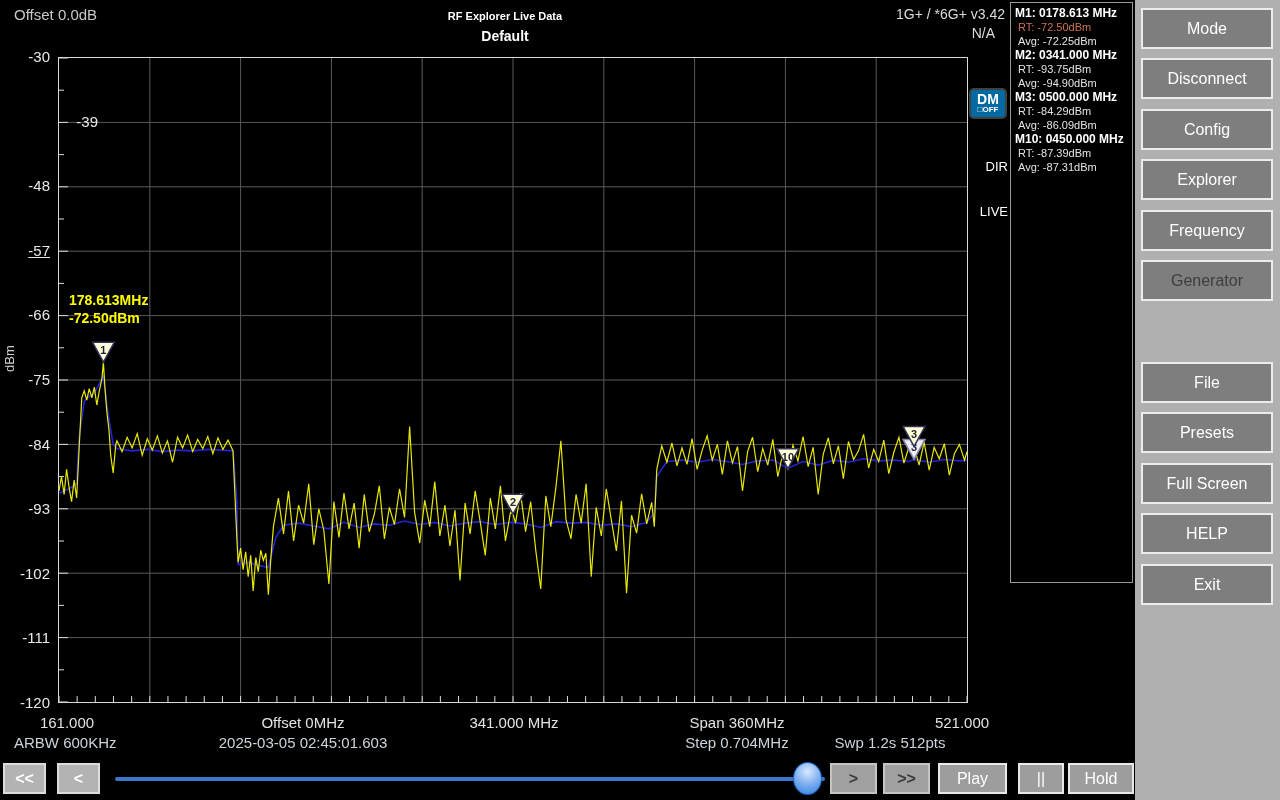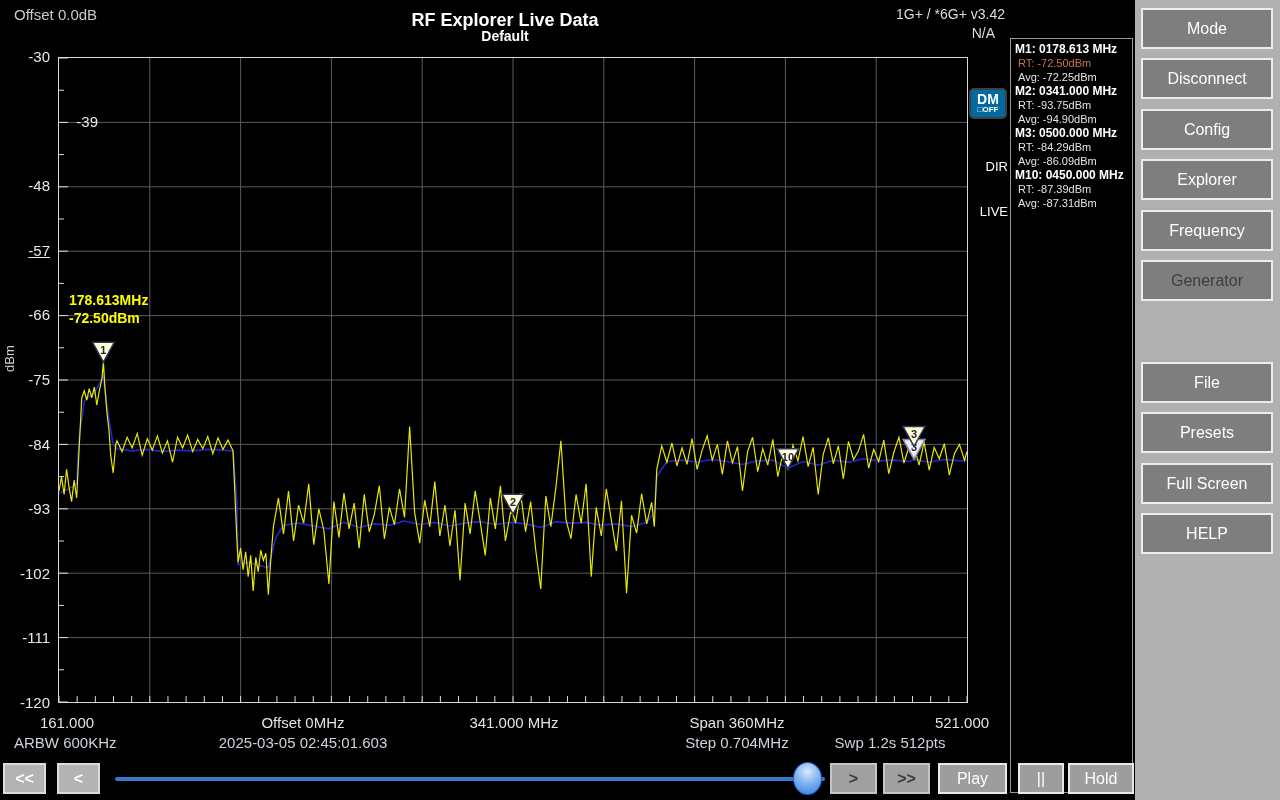--- a/index.html
+++ b/index.html
@@ -3,21 +3,21 @@
 <meta charset="utf-8">
 <style>
   * { margin:0; padding:0; box-sizing:border-box; }
   html,body { width:1280px; height:800px; background:#000; overflow:hidden;
               font-family:"Liberation Sans", sans-serif; }
   .app { position:relative; width:1280px; height:800px; background:#000; }
 
   
   .hdr-offset { position:absolute; left:14px; top:6px; color:#c9c9c9; font-size:15px; }
   .hdr-title  { position:absolute; left:305px; top:10px; width:400px; text-align:center;
-                color:#fff; font-size:18px; font-weight:bold; }
+                color:#fff; font-size:11px; font-weight:bold; }
   .hdr-sub    { position:absolute; left:305px; top:28px; width:400px; text-align:center;
                 color:#fff; font-size:14px; font-weight:bold; }
   .hdr-dev    { position:absolute; left:855px; top:6px; width:150px; text-align:right;
                 color:#dcdcdc; font-size:14px; }
   .hdr-na     { position:absolute; left:855px; top:25px; width:140px; text-align:right;
                 color:#dcdcdc; font-size:14px; }
 
   
   .plot { position:absolute; left:58px; top:57px; width:910px; height:646px;
           border:1px solid #d9d9d9; background:#000; }
@@ -36,22 +36,22 @@
               background:#0369a1; border:2px solid #404040; border-radius:5px;
               color:#fff; text-align:center; line-height:1; padding-top:2px; }
   .dm-badge .l1 { font-size:14px; font-weight:bold; display:block; letter-spacing:0px; }
   .dm-badge .l2 { font-size:8px; font-weight:bold; display:block; }
   .lbl-dir  { position:absolute; left:978px; top:159px; width:30px; text-align:right;
               color:#fff; font-size:13px; }
   .lbl-live { position:absolute; left:972px; top:204px; width:36px; text-align:right;
               color:#fff; font-size:13px; }
 
   
-  .mpanel { position:absolute; left:1010px; top:2px; width:123px; height:755px;
-            background:#000; border:1px solid #9a9a9a; padding:3px 4px;margin-top:36px; }
+  .mpanel { position:absolute; left:1010px; top:2px; width:123px; height:581px;
+            background:#000; border:1px solid #9a9a9a; padding:3px 4px; }
   .mpanel .mtitle { color:#fff; font-size:12px; font-weight:bold; line-height:14px; white-space:nowrap; }
   .mpanel .mline  { color:#e4e4e4; font-size:11px; line-height:14px; padding-left:3px; white-space:nowrap; }
   .mpanel .rt-hot { color:#cc7150; }
 
   
   .sidebar { position:absolute; left:1135px; top:0; width:145px; height:800px; background:#b0b0b0; }
   .side-btn { position:absolute; left:6px; width:132px; height:41px;
               background:#7e7e7e; border:2px solid #ececec; color:#fff; font-size:16px;
               display:flex; align-items:center; justify-content:center; cursor:pointer; }
   .side-btn.disabled { color:#3d3d3d; }
@@ -255,20 +255,21 @@
     <div class="side-btn" style="top:8px">Mode</div>
     <div class="side-btn" style="top:58px">Disconnect</div>
     <div class="side-btn" style="top:109px">Config</div>
     <div class="side-btn" style="top:159px">Explorer</div>
     <div class="side-btn" style="top:210px">Frequency</div>
     <div class="side-btn disabled" style="top:260px">Generator</div>
     <div class="side-btn" style="top:362px">File</div>
     <div class="side-btn" style="top:412px">Presets</div>
     <div class="side-btn" style="top:463px">Full Screen</div>
     <div class="side-btn" style="top:513px">HELP</div>
+    <div class="side-btn" style="top:564px">Exit</div>
   </div>
 
   <div class="f-row1 ctr" style="left:67px">161.000</div>
   <div class="f-row1 ctr" style="left:303px">Offset 0MHz</div>
   <div class="f-row1 ctr" style="left:514px">341.000 MHz</div>
   <div class="f-row1 ctr" style="left:737px">Span 360MHz</div>
   <div class="f-row1 ctr" style="left:962px">521.000</div>
 
   <div class="f-row2" style="left:14px">ARBW 600KHz</div>
   <div class="f-row2 ctr" style="left:303px">2025-03-05 02:45:01.603</div>

